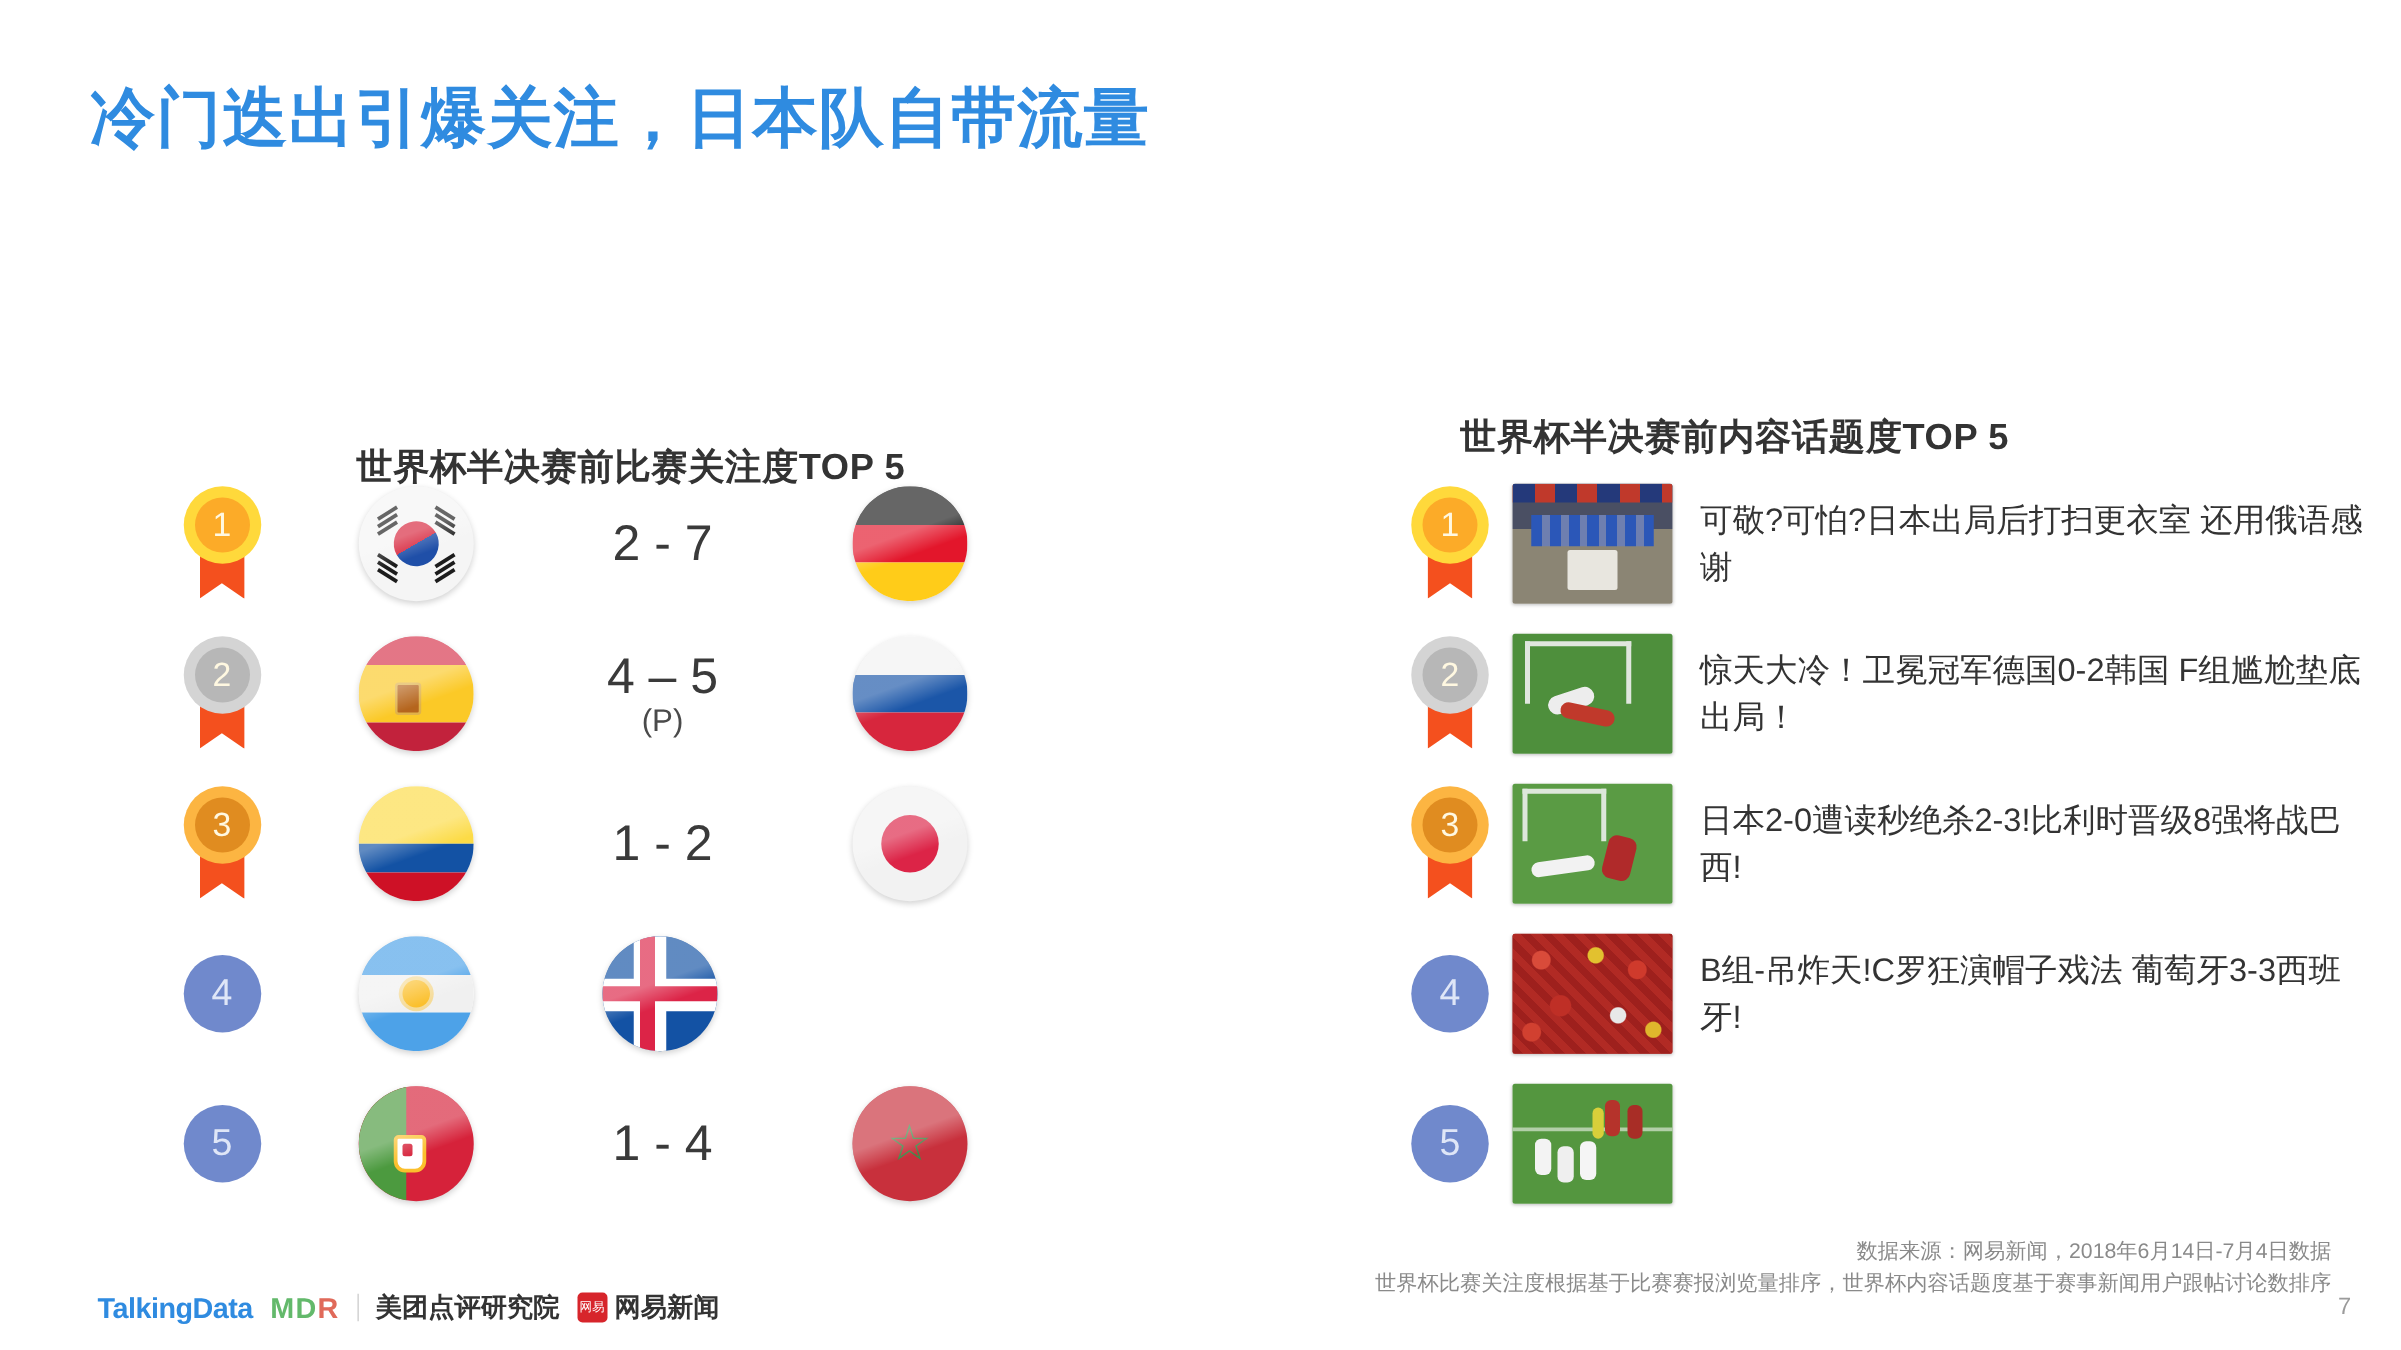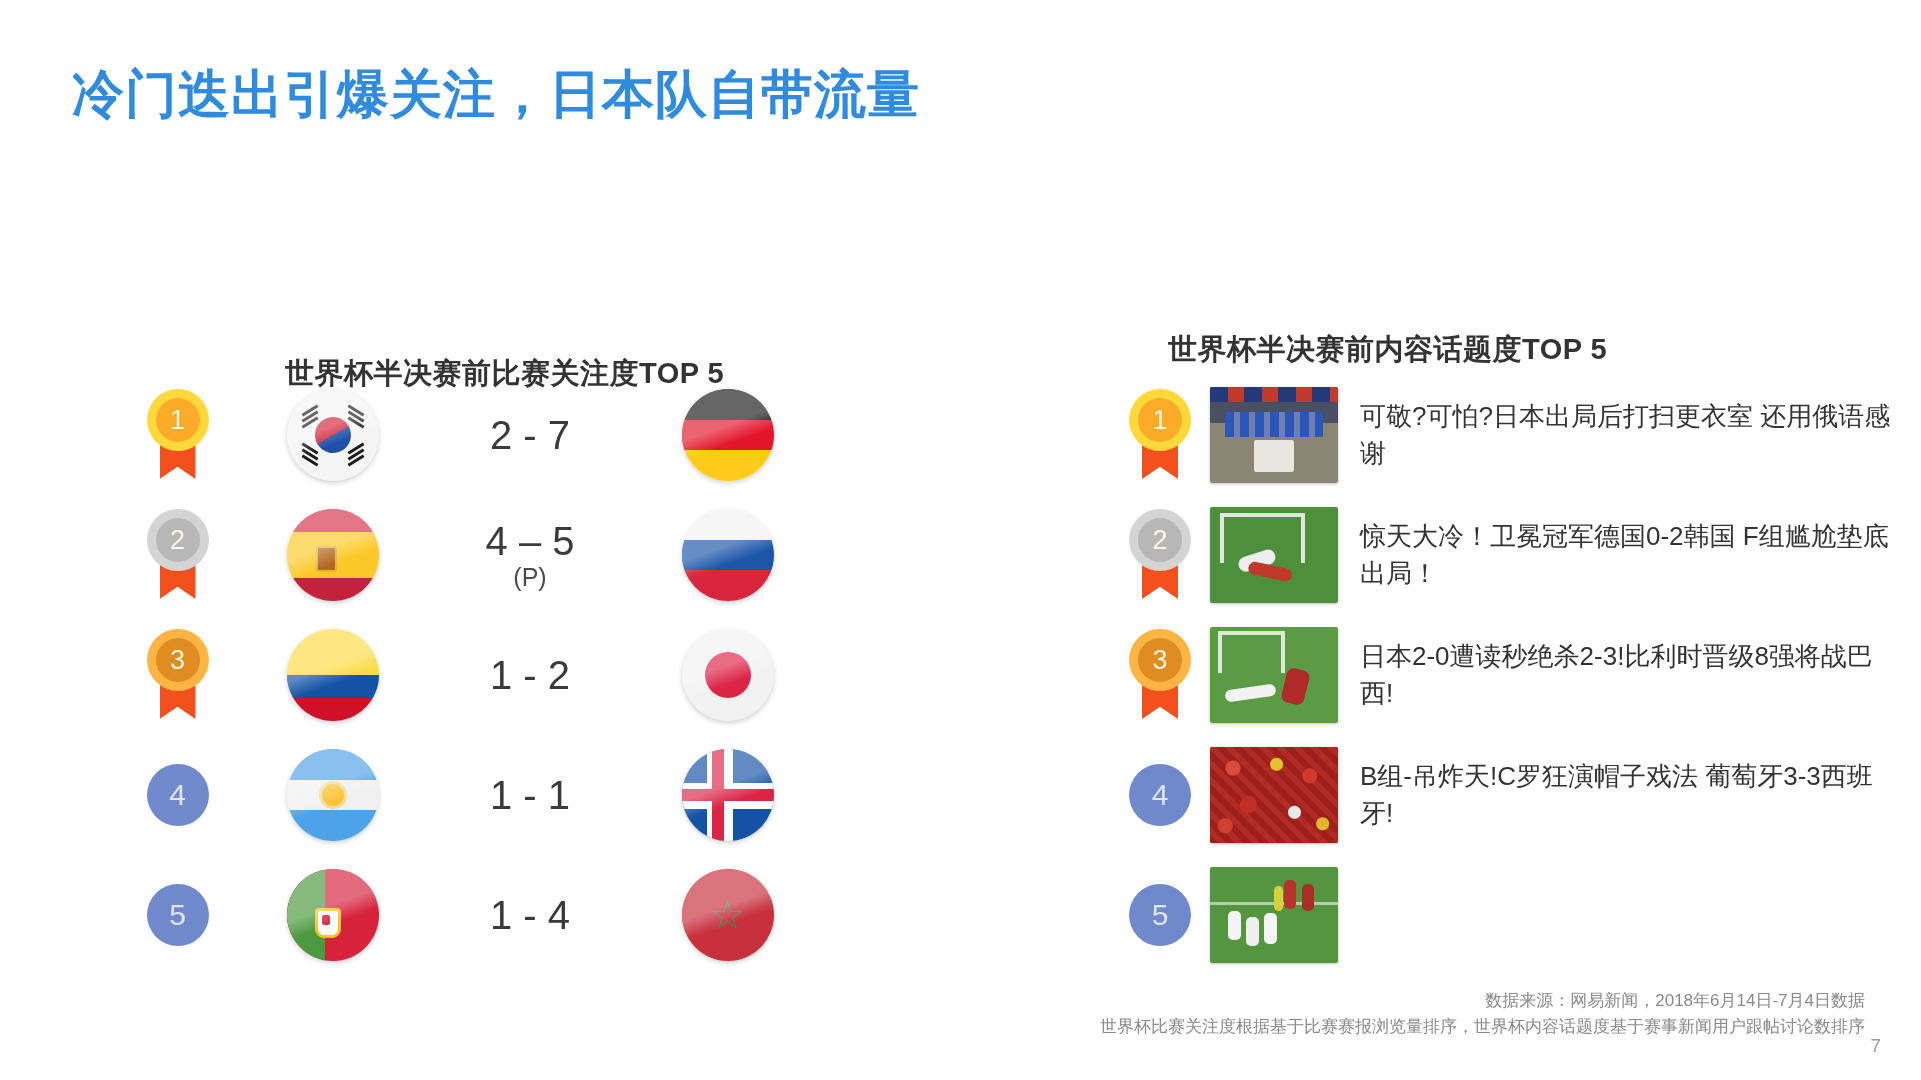--- a/index.html
+++ b/index.html
@@ -350,23 +350,20 @@
       </div>
       <div class="flag-cell">
         <div class="flag f-ar">
           <div class="band b1"></div>
           <div class="band b2"></div>
           <div class="band b3"></div>
           <div class="sun"></div>
           <div class="gloss"></div>
         </div>
       </div>
-      <div class="score-cell">
-        <span>1 - 1</span>
-      </div>
       <div class="flag-cell">
         <div class="flag f-is">
           <div class="vw"></div>
           <div class="hw"></div>
           <div class="vr"></div>
           <div class="hr"></div>
           <div class="gloss"></div>
         </div>
       </div>
     </div>
@@ -482,14 +479,24 @@
     </div>
 
   </div>
 
   <div class="source">
     <div>数据来源：网易新闻，2018年6月14日-7月4日数据</div>
     <div>世界杯比赛关注度根据基于比赛赛报浏览量排序，世界杯内容话题度基于赛事新闻用户跟帖讨论数排序</div>
   </div>
   <div class="page-num">7</div>
 
+  <div class="logos">
+    <div class="logo-td">TalkingData</div>
+    <div class="logo-mdr">MD<span class="r">R</span></div>
+    <div class="logo-div"></div>
+    <div class="logo-mt">美团点评研究院</div>
+    <div class="logo-nb">
+      <div class="sq">网易</div>
+      <div class="tx">网易新闻</div>
+    </div>
+  </div>
 
 </div>
 
 </body></html>

